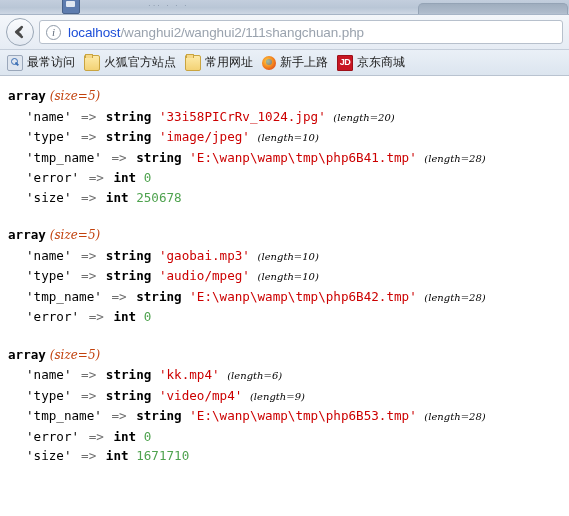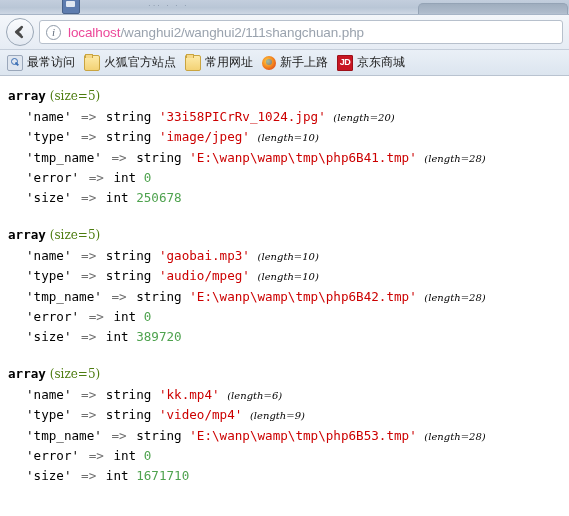--- a/index.html
+++ b/index.html
@@ -131,21 +131,21 @@
     color: #5f6b7a;
   }
   .url-text {
     font-family: "Liberation Sans", sans-serif;
     font-size: 13.5px;
     white-space: nowrap;
     color: #9aa3ae;
     letter-spacing: -0.1px;
   }
   .url-host {
-    color: #ec4899;
+    color: #1d4ed8;
   }
 
   
   .bookmarks {
     height: 26px;
     background: linear-gradient(to bottom, #eaf0f7 0%, #dce5ef 100%);
     border-bottom: 1px solid #b9c3d0;
     display: flex;
     align-items: center;
     padding: 0 5px;
@@ -255,36 +255,38 @@
     color: #000000;
     white-space: nowrap;
   }
   .dump-block:last-child { margin-bottom: 0; }
   .arr-head {
     font-weight: bold;
     color: #000000;
   }
   .sz {
     font-family: "DejaVu Serif", serif;
+    font-style: italic;
     font-weight: normal;
     font-size: 12px;
-    color: #4d7c0f;
+    color: #c2410c;
   }
   .row {
     padding-left: 18px;
   }
   .k {
     color: #000000;
   }
   .arrow {
     color: #6f6f6f;
     padding: 0 2px;
   }
   .t {
     color: #000000;
+    font-weight: bold;
   }
   .strv {
     color: #cc0000;
   }
   .intv {
     color: #4ea24e;
   }
   .len {
     font-family: "DejaVu Serif", serif;
     font-style: italic;
@@ -351,21 +353,20 @@
           <div class="row"><span class="k">'tmp_name'</span> <span class="arrow">=&gt;</span> <span class="t">string</span> <span class="strv">'E:\wanp\wamp\tmp\php6B41.tmp'</span>  <span class="len">(length=28)</span></div>
           <div class="row"><span class="k">'error'</span> <span class="arrow">=&gt;</span> <span class="t">int</span> <span class="intv">0</span></div>
           <div class="row"><span class="k">'size'</span> <span class="arrow">=&gt;</span> <span class="t">int</span> <span class="intv">250678</span></div>
         </div>
         <div class="dump-block">
           <div><span class="arr-head">array</span><span class="sz"> (size=5)</span></div>
           <div class="row"><span class="k">'name'</span> <span class="arrow">=&gt;</span> <span class="t">string</span> <span class="strv">'gaobai.mp3'</span>  <span class="len">(length=10)</span></div>
           <div class="row"><span class="k">'type'</span> <span class="arrow">=&gt;</span> <span class="t">string</span> <span class="strv">'audio/mpeg'</span>  <span class="len">(length=10)</span></div>
           <div class="row"><span class="k">'tmp_name'</span> <span class="arrow">=&gt;</span> <span class="t">string</span> <span class="strv">'E:\wanp\wamp\tmp\php6B42.tmp'</span>  <span class="len">(length=28)</span></div>
           <div class="row"><span class="k">'error'</span> <span class="arrow">=&gt;</span> <span class="t">int</span> <span class="intv">0</span></div>
-          <div class="row"><span class="k">'size'</span> <span class="arrow">=&gt;</span> <span class="t">int</span> <span class="intv">389720</span></div>
         </div>
         <div class="dump-block">
           <div><span class="arr-head">array</span><span class="sz"> (size=5)</span></div>
           <div class="row"><span class="k">'name'</span> <span class="arrow">=&gt;</span> <span class="t">string</span> <span class="strv">'kk.mp4'</span>  <span class="len">(length=6)</span></div>
           <div class="row"><span class="k">'type'</span> <span class="arrow">=&gt;</span> <span class="t">string</span> <span class="strv">'video/mp4'</span>  <span class="len">(length=9)</span></div>
           <div class="row"><span class="k">'tmp_name'</span> <span class="arrow">=&gt;</span> <span class="t">string</span> <span class="strv">'E:\wanp\wamp\tmp\php6B53.tmp'</span>  <span class="len">(length=28)</span></div>
           <div class="row"><span class="k">'error'</span> <span class="arrow">=&gt;</span> <span class="t">int</span> <span class="intv">0</span></div>
           <div class="row"><span class="k">'size'</span> <span class="arrow">=&gt;</span> <span class="t">int</span> <span class="intv">1671710</span></div>
         </div>
       </div>

